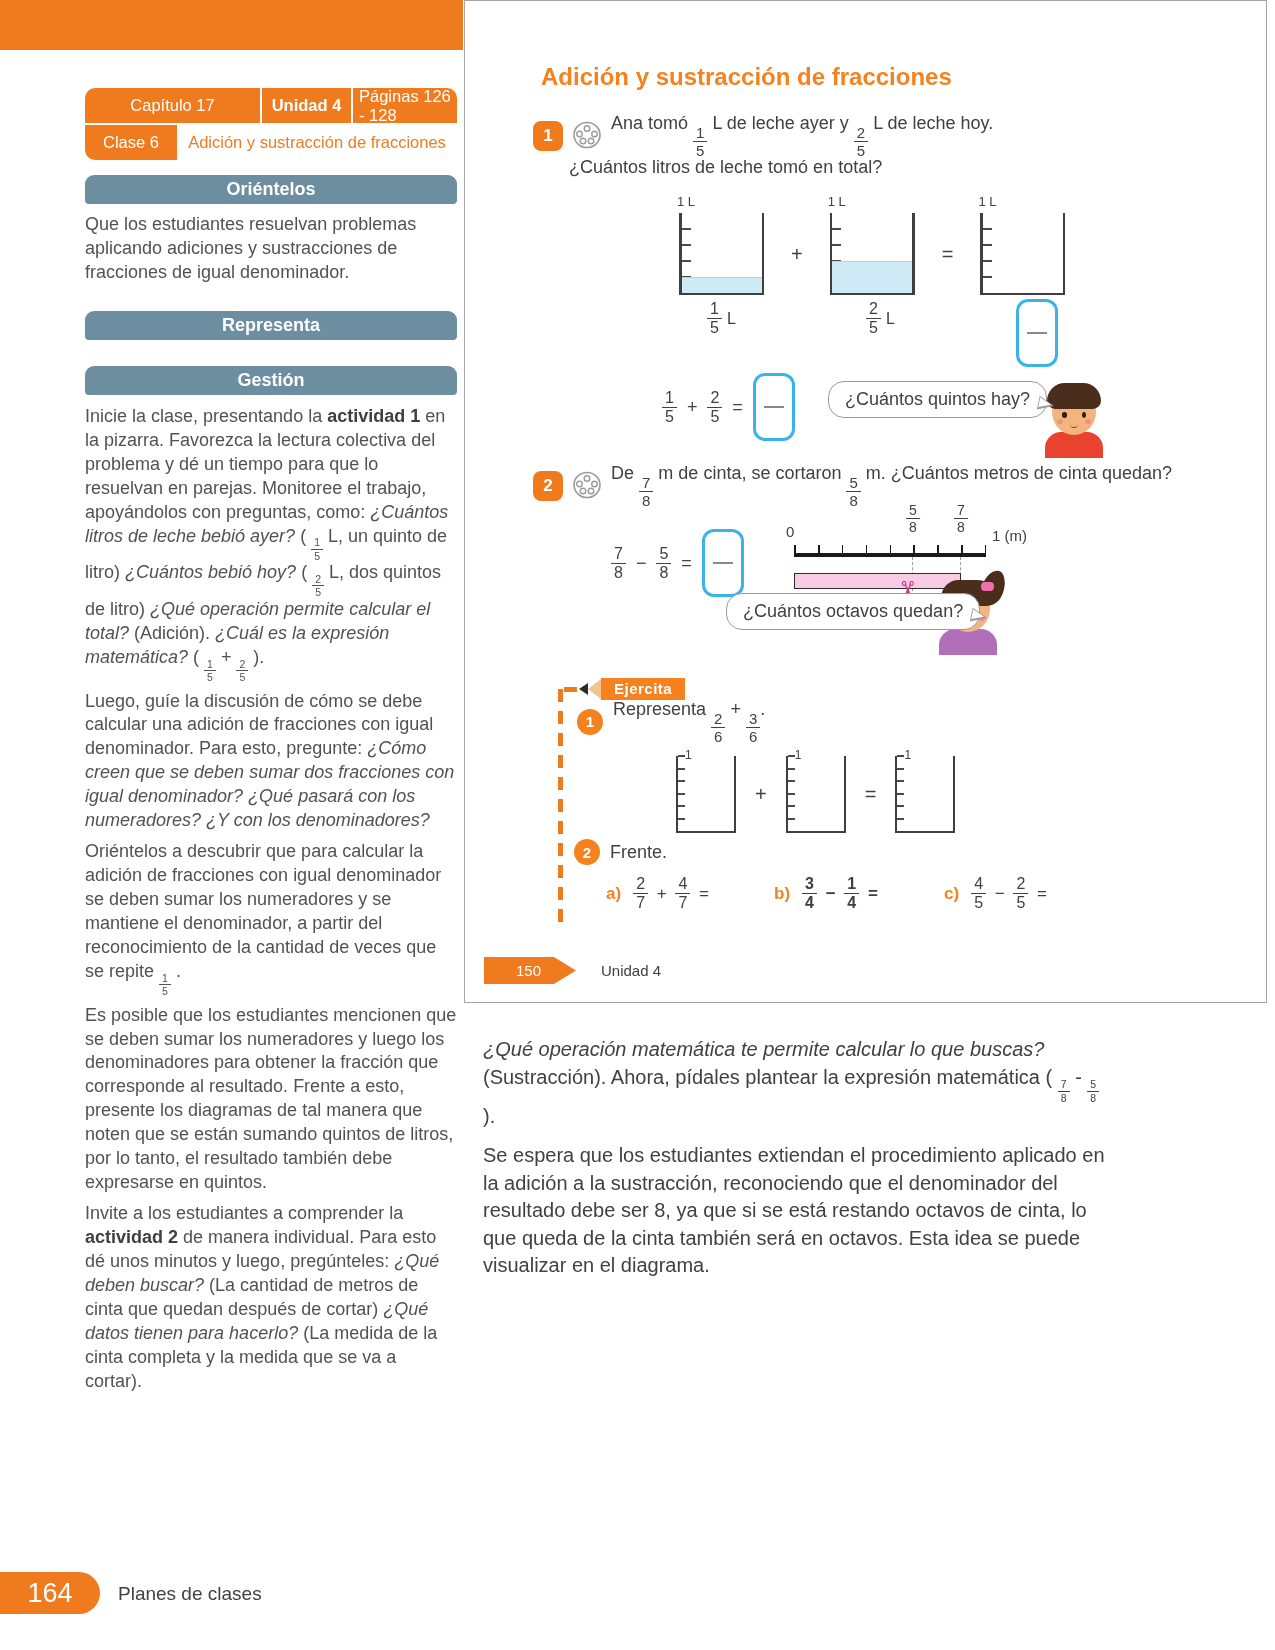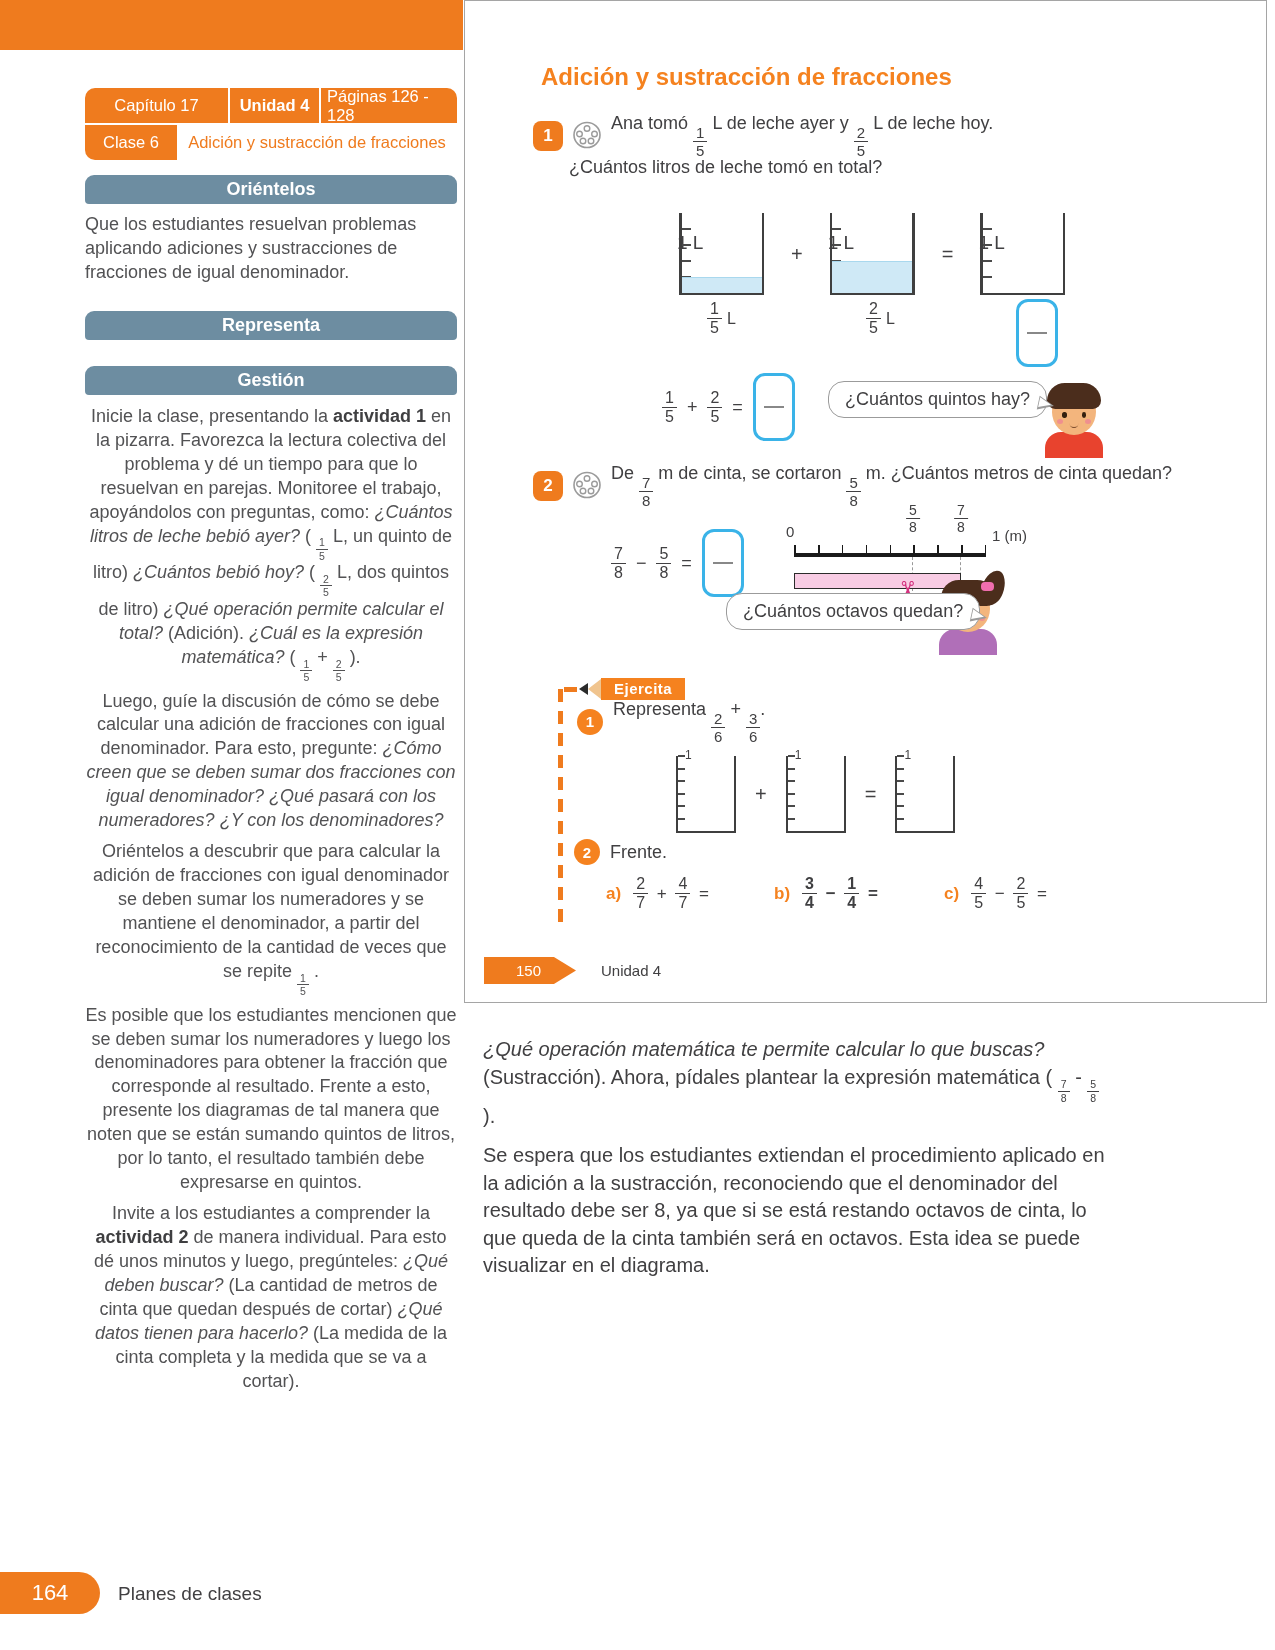--- a/index.html
+++ b/index.html
@@ -9,32 +9,32 @@
 
   
   .topbar{position:absolute;left:0;top:0;width:463px;height:50px;background:#ef7b1e;}
 
   
   .leftcol{position:absolute;left:85px;top:88px;width:372px;color:#525254;}
   .badge-row1{display:flex;height:35px;background:#ef7b1e;border-radius:10px 10px 0 0;
               color:#fff;font-size:16.5px;align-items:stretch;}
   .bcell{display:flex;align-items:center;justify-content:center;padding:0 6px;}
   .bcell+.bcell{border-left:2px solid #fff;}
-  .bc1{width:143px;} .bc2{width:91px;font-weight:bold;} .bc3{flex:1;}
+  .bc1{width:175px;} .bc2{width:91px;font-weight:bold;} .bc3{flex:1;}
   .badge-row2{display:flex;height:35px;margin-top:2px;font-size:16.5px;}
   .clase{width:92px;background:#ef7b1e;color:#fff;display:flex;align-items:center;
          justify-content:center;border-radius:0 0 0 10px;}
   .clase-title{flex:1;background:#fff;color:#ef7b1e;display:flex;align-items:center;
          justify-content:center;border-radius:0 0 10px 0;}
   .sec-h{margin-top:15px;background:#6d8da1;color:#fff;font-weight:bold;font-size:18px;
          text-align:center;padding:4px 0;border-radius:9px 9px 4px 4px;}
   .mt{margin-top:26px;}
   .body-text{margin:9px 0 0;font-size:18px;line-height:1.33;}
   .gestion-body{margin-top:10px;}
-  .gestion-body p{margin:0 0 7px;font-size:18px;line-height:1.33;text-align:center;}
+  .gestion-body p{margin:0 0 7px;font-size:18px;line-height:1.33;}
   .b{font-weight:bold;color:#3f3f41;} .i{font-style:italic;}
 
   
   .frac{display:inline-flex;flex-direction:column;align-items:center;line-height:1;
         vertical-align:-0.6em;}
   .frac .fn{display:block;padding:0 3px 1px;}
   .frac .fd{display:block;border-top:1.4px solid currentColor;padding:1px 3px 0;}
   .body-text .frac,.gestion-body .frac,.below .frac{font-size:10.5px;vertical-align:-0.45em;}
 
   
@@ -57,21 +57,21 @@
   .beaker::before,.beaker::after{content:'';position:absolute;top:0;bottom:0;width:2.5px;
       background:#3f3f3f;}
   .beaker::before{left:0;} .beaker::after{right:0;}
   .beaker.big{width:85px;height:82px;}
   .beaker.mini{width:60px;height:77px;border-bottom-width:2px;}
   .beaker.mini::before,.beaker.mini::after{width:2px;}
   .bk-tick{position:absolute;left:2.5px;width:9px;height:1.6px;background:#4a4a4a;}
   .mini .bk-tick{width:7px;left:2px;}
   .bk-fill{position:absolute;left:2.5px;right:2.5px;bottom:0;background:#cfe9f6;
            border-top:1px solid #a9d8ee;}
-  .big .bk-label{position:absolute;top:-19px;left:-2px;font-size:19px;white-space:nowrap;margin-top:38px;}
+  .big .bk-label{position:absolute;top:-19px;left:-2px;font-size:13px;white-space:nowrap;}
   .mini .bk-label{position:absolute;top:-8px;left:9px;font-size:12px;}
   .op{align-self:center;font-size:20px;margin:0 27px;}
   .mini-row .op{margin:0 19px;}
 
   
   .cap{position:absolute;display:flex;align-items:center;justify-content:center;
        font-size:16px;}
   .cap .frac{font-size:16px;margin-right:5px;}
   .ansbox{display:inline-flex;align-items:center;justify-content:center;width:42px;
           height:68px;border:3px solid #3ab3e8;border-radius:12px;background:#fff;}
@@ -159,21 +159,21 @@
      color:#fff;font-size:15px;line-height:27px;padding-left:32px;
      clip-path:polygon(0 0,76% 0,100% 50%,76% 100%,0 100%);}
   .pg-unit{position:absolute;left:136px;top:961px;font-size:15px;}
 
   
   .below{position:absolute;left:483px;top:1036px;width:628px;color:#414042;}
   .below p{margin:0 0 11px;font-size:20px;line-height:1.38;}
 
   
   .doc-pill{position:absolute;left:0;top:1572px;width:100px;height:42px;background:#ef7b1e;
-     border-radius:0 21px 21px 0;color:#fff;font-size:22px;display:flex;
+     border-radius:0 21px 21px 0;color:#fff;font-size:27px;display:flex;
      align-items:center;justify-content:center;}
   .doc-label{position:absolute;left:118px;top:1583px;font-size:19px;color:#414042;}
 </style>
 </head>
 <body>
 
 <div class="page">
 
   <div class="topbar"></div>
 

